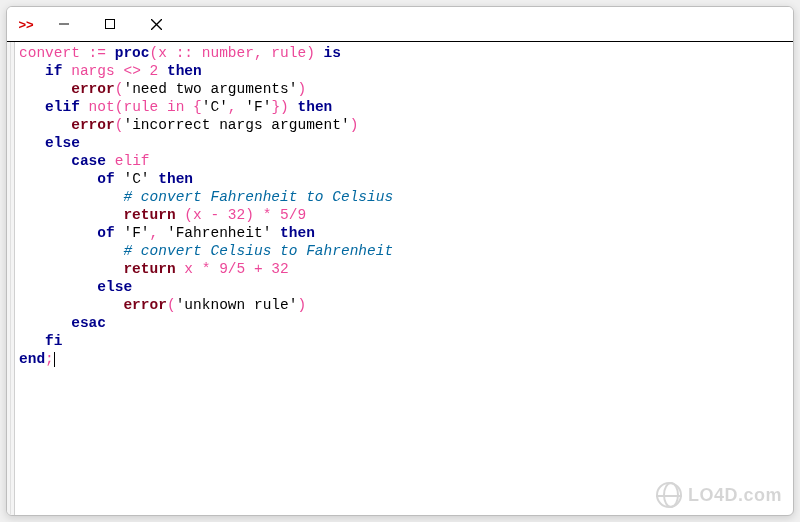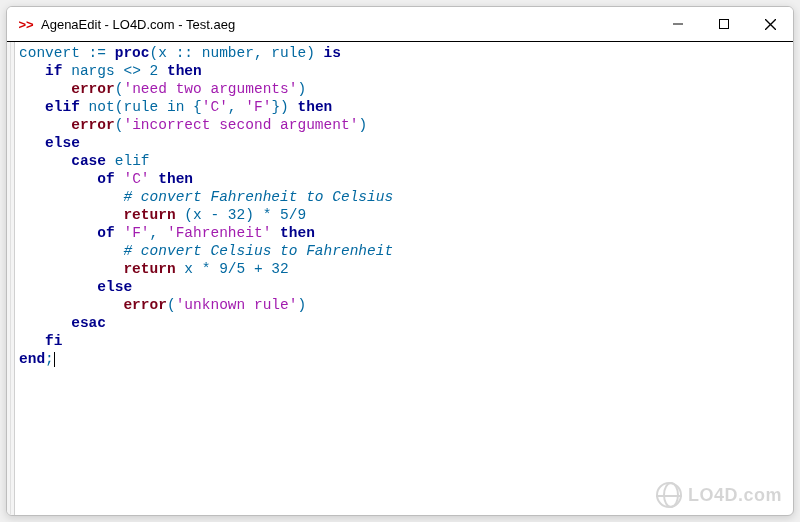--- a/index.html
+++ b/index.html
@@ -105,23 +105,23 @@
     padding: 2px 4px;
     font-family: "Courier New", monospace;
     font-size: 14.5px;
     line-height: 18px;
     white-space: pre;
     color: #000;
     overflow: hidden;
   }
   .kw   { color: #00008b; font-weight: bold; }   
   .fn   { color: #7a0019; font-weight: bold; }   
-  .str  { color: #a21caf; }                       
+  .str  { color: #000000; }                       
   .com  { color: #0369a1; font-style: italic; }   
-  .plain{ color: #0369a1; }
+  .plain{ color: #ec4899; }
   .cursor {
     display: inline-block;
     width: 0;
     border-left: 1px solid #000;
     height: 15px;
     vertical-align: text-bottom;
     margin-left: 0;
   }
 
   .watermark {
@@ -163,21 +163,20 @@
     border-top: 2.4px solid #000;
   }
 </style>
 </head>
 <body>
 
 <div class="window">
 
   <div class="titlebar">
     <span class="titlebar-icon">&gt;&gt;</span>
-    <span class="titlebar-text">AgenaEdit - LO4D.com - Test.aeg</span>
     <div class="titlebar-controls">
       <div class="titlebar-btn">
         <svg viewBox="0 0 10 10">
             <line x1="0" y1="5" x2="10" y2="5" stroke="#000" stroke-width="1"></line>
           </svg>
       </div>
       <div class="titlebar-btn">
         <svg viewBox="0 0 10 10">
             <rect x="0.5" y="0.5" width="9" height="9" fill="none" stroke="#000" stroke-width="1"></rect>
           </svg>
@@ -193,21 +192,21 @@
 
 
   <div class="editor-wrap">
     <div class="gutter">
         <div class="gutter-shadow"></div>
       </div>
     <div class="editor"><span class="plain">convert := </span><span class="kw">proc</span><span class="plain">(x :: number, rule) </span><span class="kw">is</span>
    <span class="kw">if</span><span class="plain"> nargs &lt;&gt; 2 </span><span class="kw">then</span>
       <span class="fn">error</span><span class="plain">(</span><span class="str">'need two arguments'</span><span class="plain">)</span>
    <span class="kw">elif</span><span class="plain"> not(rule in {</span><span class="str">'C'</span><span class="plain">, </span><span class="str">'F'</span><span class="plain">}) </span><span class="kw">then</span>
-      <span class="fn">error</span><span class="plain">(</span><span class="str">'incorrect second argument'</span><span class="plain">)</span>
+      <span class="fn">error</span><span class="plain">(</span><span class="str">'incorrect nargs argument'</span><span class="plain">)</span>
    <span class="kw">else</span>
       <span class="kw">case</span><span class="plain"> elif</span>
          <span class="kw">of</span><span> </span><span class="str">'C'</span><span> </span><span class="kw">then</span>
             <span class="com"># convert Fahrenheit to Celsius</span>
             <span class="fn">return</span><span class="plain"> (x - 32) * 5/9</span>
          <span class="kw">of</span><span> </span><span class="str">'F'</span><span class="plain">, </span><span class="str">'Fahrenheit'</span><span> </span><span class="kw">then</span>
             <span class="com"># convert Celsius to Fahrenheit</span>
             <span class="fn">return</span><span class="plain"> x * 9/5 + 32</span>
          <span class="kw">else</span>
             <span class="fn">error</span><span class="plain">(</span><span class="str">'unknown rule'</span><span class="plain">)</span>

